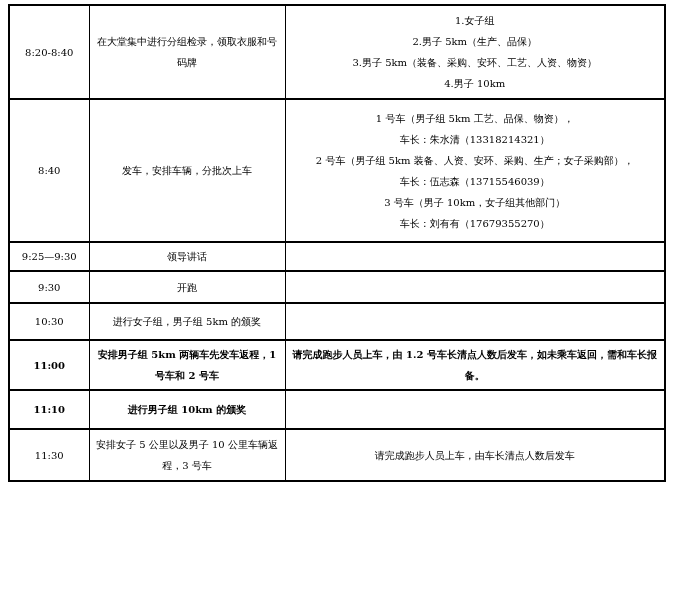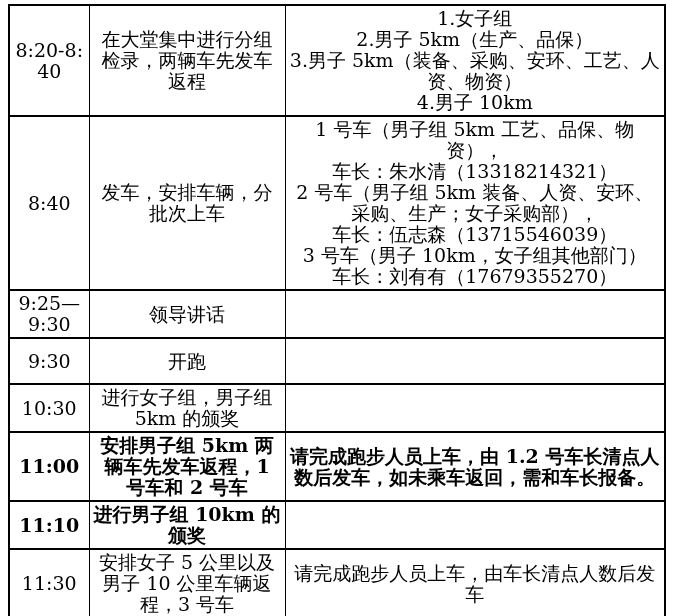--- a/index.html
+++ b/index.html
@@ -32,56 +32,56 @@
   table.schedule col.c-det  { width: 380px; }
 
   table.schedule td {
     border-left: 1px solid #000000;
     border-right: 1px solid #000000;
     border-top: 2px solid #000000;
     border-bottom: 2px solid #000000;
     padding: 2px 3px;
     vertical-align: middle;
     text-align: center;
-    font-size: 19px;
+    font-size: 10px;
     line-height: 21px;
     color: #000000;
     overflow: hidden;
     word-break: break-all;
   }
   table.schedule { border: 2px solid #000000; }
 
   td.cell-activity, td.cell-detail { white-space: pre-line; }
 
   
   tr.r0 { height: 94px; }
   tr.r1 { height: 143px; }
   tr.r2 { height: 30px; }
   tr.r3 { height: 29px; margin-left: 35px; }
-  tr.r4 { height: 46px; border-radius: 9px; }
+  tr.r4 { height: 32px; border-radius: 9px; }
   tr.r5 { height: 82px; }
   tr.r6 { height: 37px; border-radius: 23px; }
   tr.r7 { height: 50px; font-weight: bold; }
   tr.r8 { height: 39px; font-weight: bold; }
   tr.r9 { height: 52px; }
 </style>
 </head>
 <body>
 
 <div class="page">
   <table class="schedule">
     <colgroup>
       <col class="c-time">
       <col class="c-act">
       <col class="c-det">
     </colgroup>
     <tbody>
       <tr class="r0">
         <td class="cell-time">8:20-8:40</td>
-        <td class="cell-activity">在大堂集中进行分组检录，两辆车先发车返程</td>
+        <td class="cell-activity">在大堂集中进行分组检录，领取衣服和号码牌</td>
         <td class="cell-detail">1.女子组
 2.男子 5km（生产、品保）
 3.男子 5km（装备、采购、安环、工艺、人资、物资）
 4.男子 10km</td>
       </tr>
       <tr class="r1">
         <td class="cell-time">8:40</td>
         <td class="cell-activity">发车，安排车辆，分批次上车</td>
         <td class="cell-detail">1 号车（男子组 5km 工艺、品保、物资），
 车长：朱水清（13318214321）

